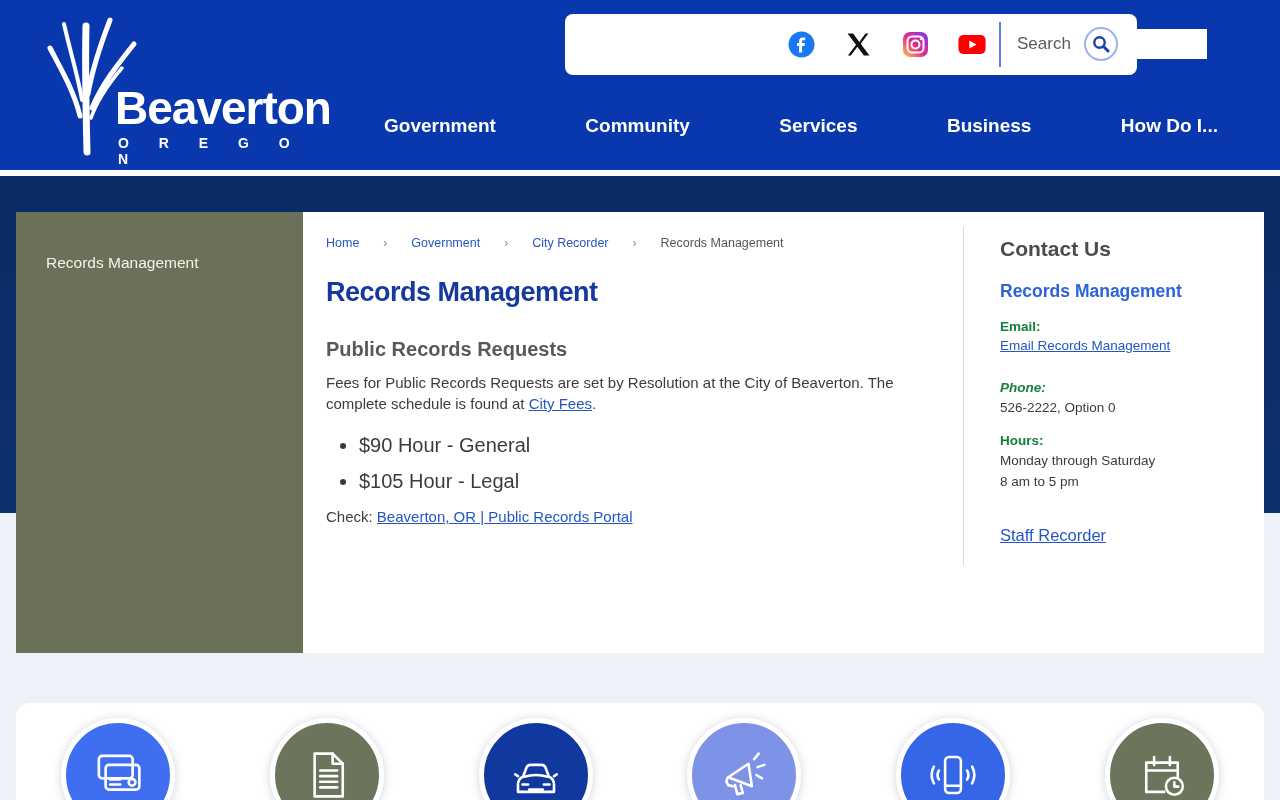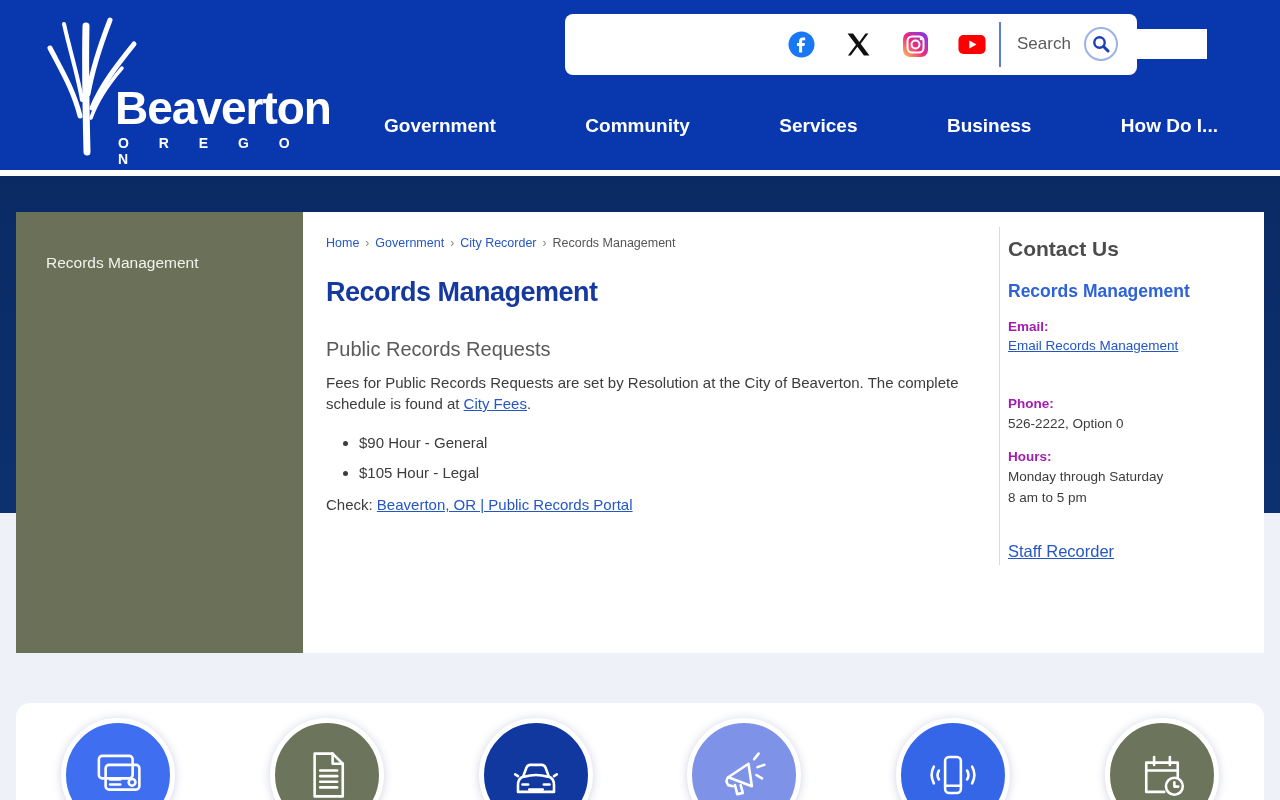--- a/index.html
+++ b/index.html
@@ -36,41 +36,41 @@
 
   .main-nav { position: absolute; left: 384px; right: 62px; top: 115px; display: flex; justify-content: space-between; }
   .nav-item { color: #ffffff; font-size: 19px; font-weight: bold; cursor: pointer; }
 
   
   .side-panel { position: absolute; left: 16px; top: 212px; width: 287px; height: 441px; background: #6b7159; }
   .side-item { padding: 42px 20px 0 30px; color: #f3f3ec; font-size: 15.5px; cursor: pointer; }
 
   .content-card { position: absolute; left: 303px; top: 212px; width: 961px; height: 441px; background: #ffffff; display: flex; }
   .main-col { flex: 1; padding: 24px 28px 0 23px; }
-  .contact-col { width: 265px; border-left: 1px solid #d9d9d9; margin: 15px 0 88px 0; padding: 10px 10px 0 8px; }
-
-  .breadcrumb { display: flex; align-items: center; gap: 6px; font-size: 12.5px; }
+  .contact-col { width: 301px; border-left: 1px solid #d9d9d9; margin: 15px 0 88px 0; padding: 10px 10px 0 36px; }
+
+  .breadcrumb { display: flex; align-items: center; gap: 24px; font-size: 12.5px; }
   .crumb-link { color: #2456c4; cursor: pointer; }
   .crumb-sep { color: #888888; font-size: 12px; }
   .crumb-current { color: #555555; }
 
   .page-title { color: #16399f; font-size: 27px; font-weight: bold; letter-spacing: -0.5px; margin-top: 27px; }
-  .section-heading { color: #58595b; font-size: 20px; font-weight: normal; margin-top: 30px; }
+  .section-heading { color: #58595b; font-size: 20px; font-weight: bold; margin-top: 30px; }
   .body-p { font-size: 15px; color: #3c3c3c; line-height: 21px; margin-top: 11px; }
   .body-p + .body-p { margin-top: 22px; text-decoration: underline; }
   .body-link { color: #2456c4; text-decoration: underline; cursor: pointer; }
   .bullet-list { margin: 20px 0 0 33px; }
-  .bullet-list li { font-size: 15px; color: #3c3c3c; margin-bottom: 13px; }
+  .bullet-list li { font-size: 20px; color: #3c3c3c; margin-bottom: 13px; }
 
   .contact-heading { color: #4c4c4c; font-size: 21px; font-weight: bold; }
   .contact-dept { color: #2d62d9; font-size: 17.5px; font-weight: bold; margin-top: 20px; cursor: pointer; }
-  .contact-label { color: #a21caf; font-size: 13.5px; font-weight: bold; margin-top: 17px; }
+  .contact-label { color: #15803d; font-size: 13.5px; font-weight: bold; margin-top: 17px; }
   .contact-link { color: #2456c4; font-size: 13.5px; text-decoration: underline; margin-top: 4px; display: inline-block; cursor: pointer; }
   .contact-value { color: #3c3c3c; font-size: 13.5px; margin-top: 4px; line-height: 17px; }
-  .contact-label.gap { margin-top: 42px; }
+  .contact-label.gap { margin-top: 26px; font-style: italic; }
   .staff-link { color: #2456c4; font-size: 16.5px; text-decoration: underline; margin-top: 36px; display: inline-block; cursor: pointer; }
 
   
   .quick-card { position: absolute; left: 16px; top: 703px; width: 1248px; height: 110px;
     background: #ffffff; border-radius: 14px 14px 0 0; display: flex; justify-content: space-between; padding: 15px 45px 0 45px; }
   .quick-circle { width: 114px; height: 114px; border-radius: 50%; border: 5px solid #ffffff;
     box-shadow: 0 1px 10px rgba(40,60,120,0.22); display: flex; align-items: center; justify-content: center; cursor: pointer; }
   .qicon { stroke: #ffffff; stroke-width: 2.3; fill: none; stroke-linecap: round; stroke-linejoin: round; }
 </style>
 </head>

